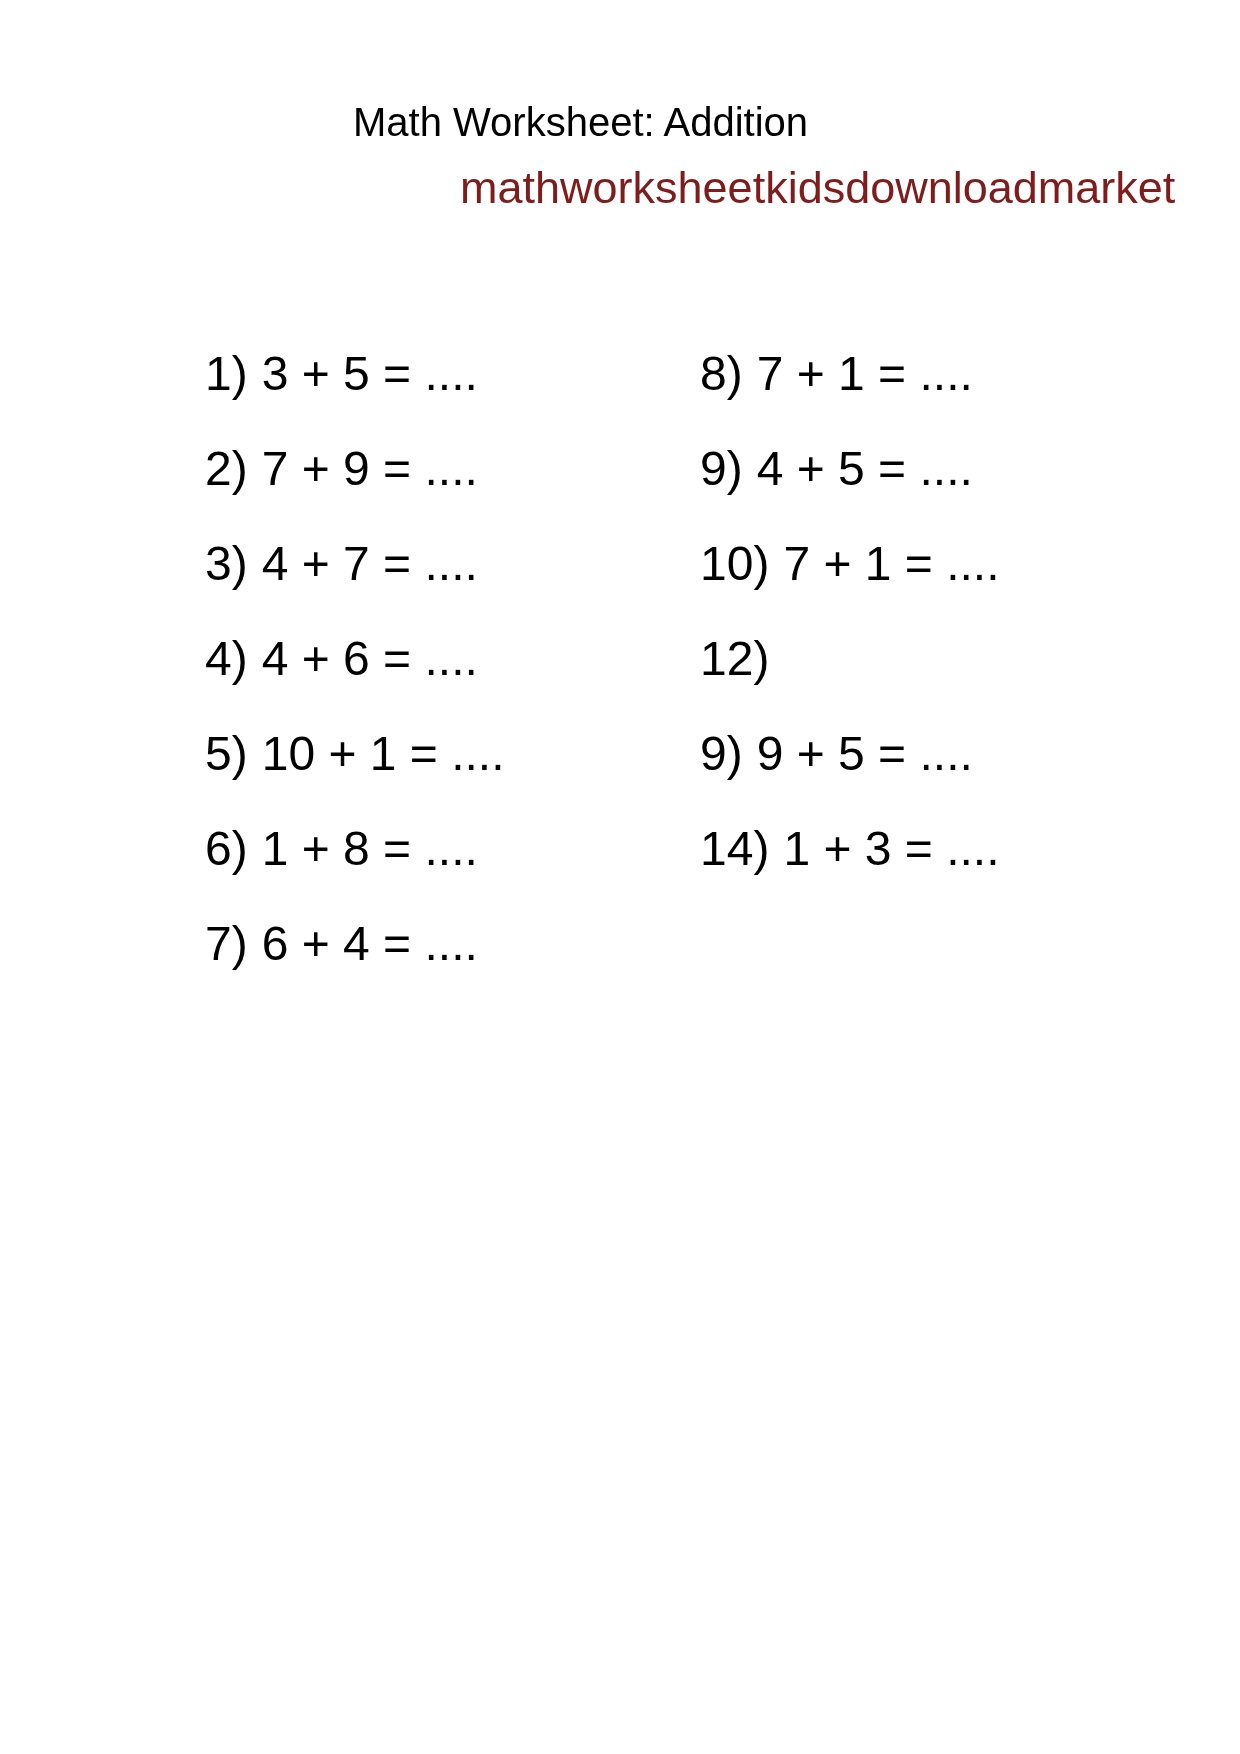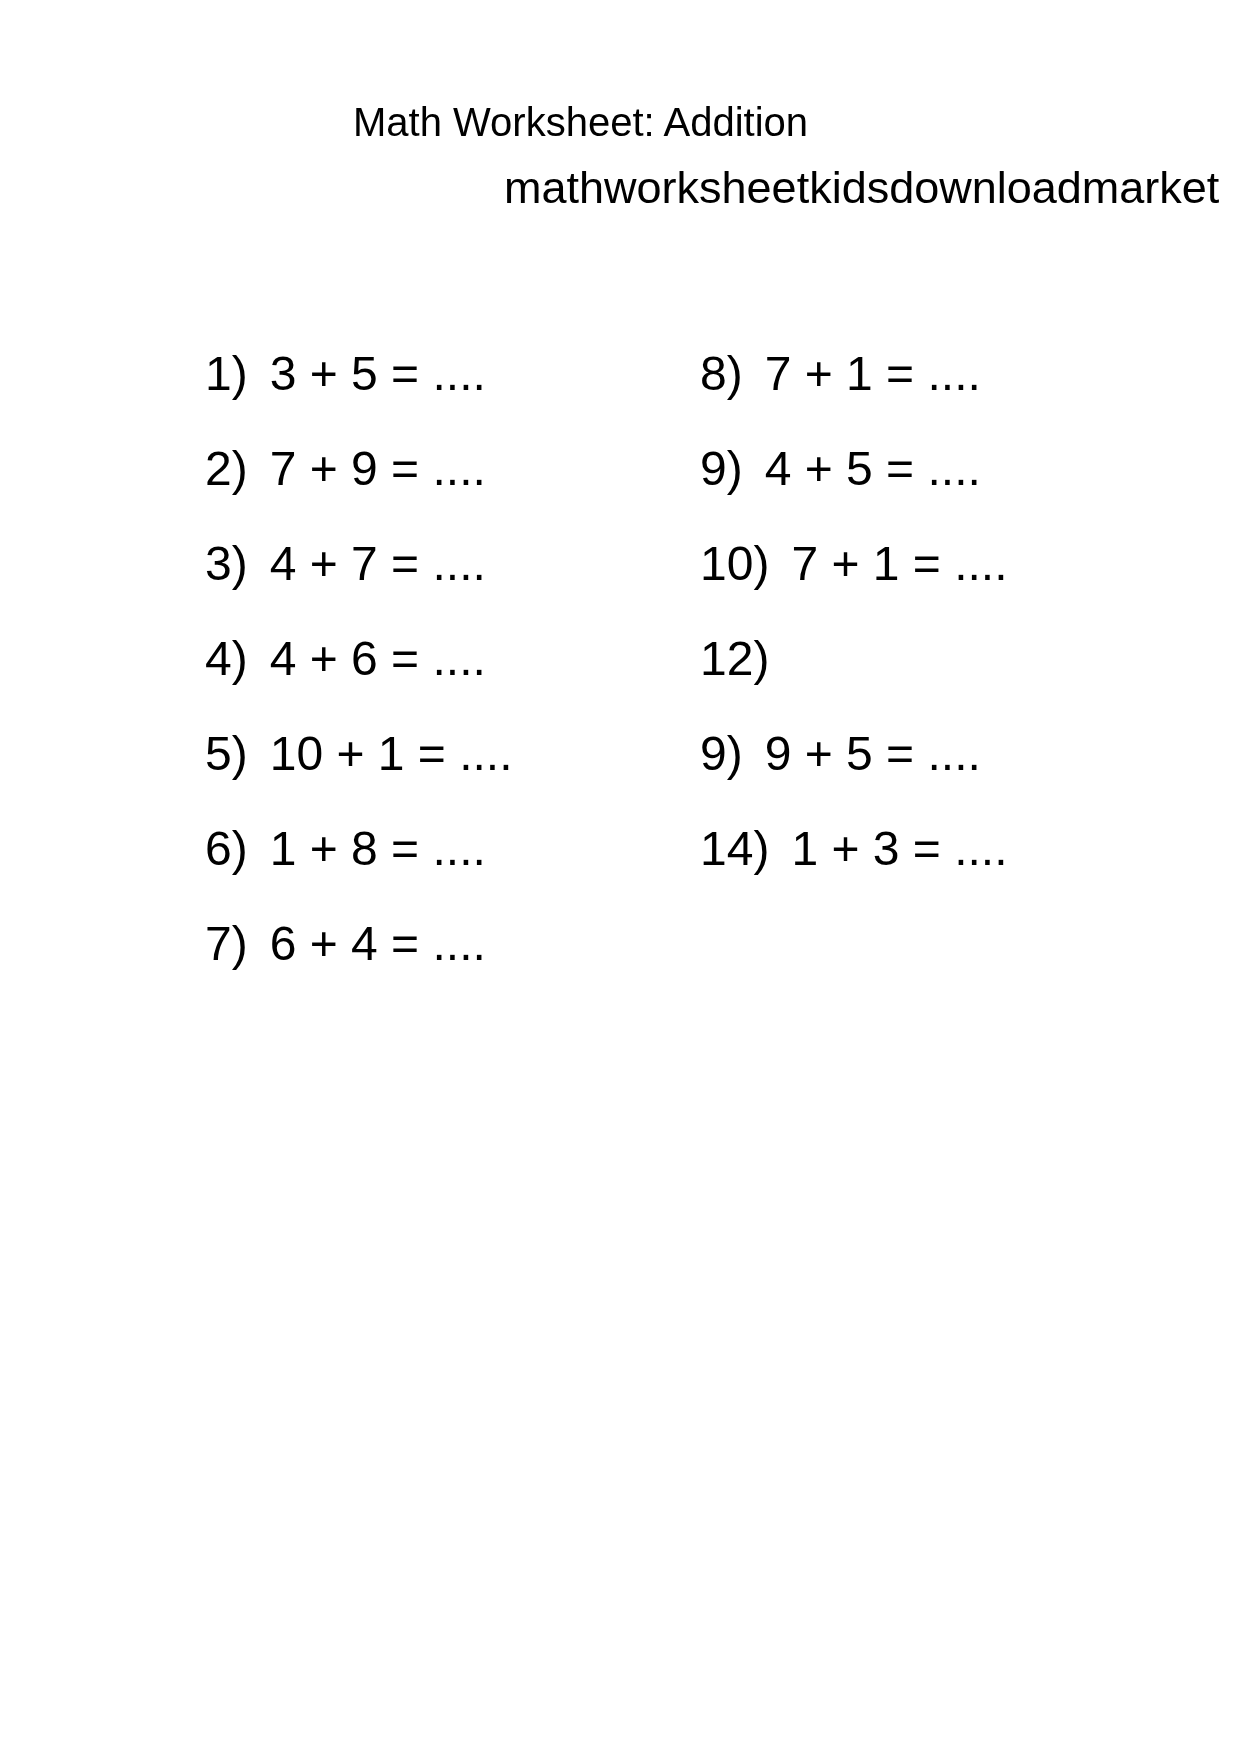--- a/index.html
+++ b/index.html
@@ -25,41 +25,40 @@
     white-space: nowrap;
     color: #000000;
   }
   .subtitle {
     position: absolute;
     left: 460px;
     top: 165px;
     font-size: 45px;
     line-height: 1;
     white-space: nowrap;
-    color: #000000;
-    margin-left: 44px;
+    color: #7f1d1d;
   }
   .col {
     position: absolute;
     top: 350px;
     display: flex;
     flex-direction: column;
     row-gap: 47px;
     font-size: 48px;
     line-height: 1;
   }
   .col-left  { left: 205px; }
   .col-right { left: 700px; }
   .problem {
     display: flex;
     align-items: baseline;
     white-space: pre;
   }
   .expr {
-    margin-left: 22px;
+    margin-left: 14px;
   }
 </style>
 </head>
 <body>
 
 <div class="page">
 
   <div class="title">Math Worksheet: Addition</div>
   <div class="subtitle">mathworksheetkidsdownloadmarket</div>
 

